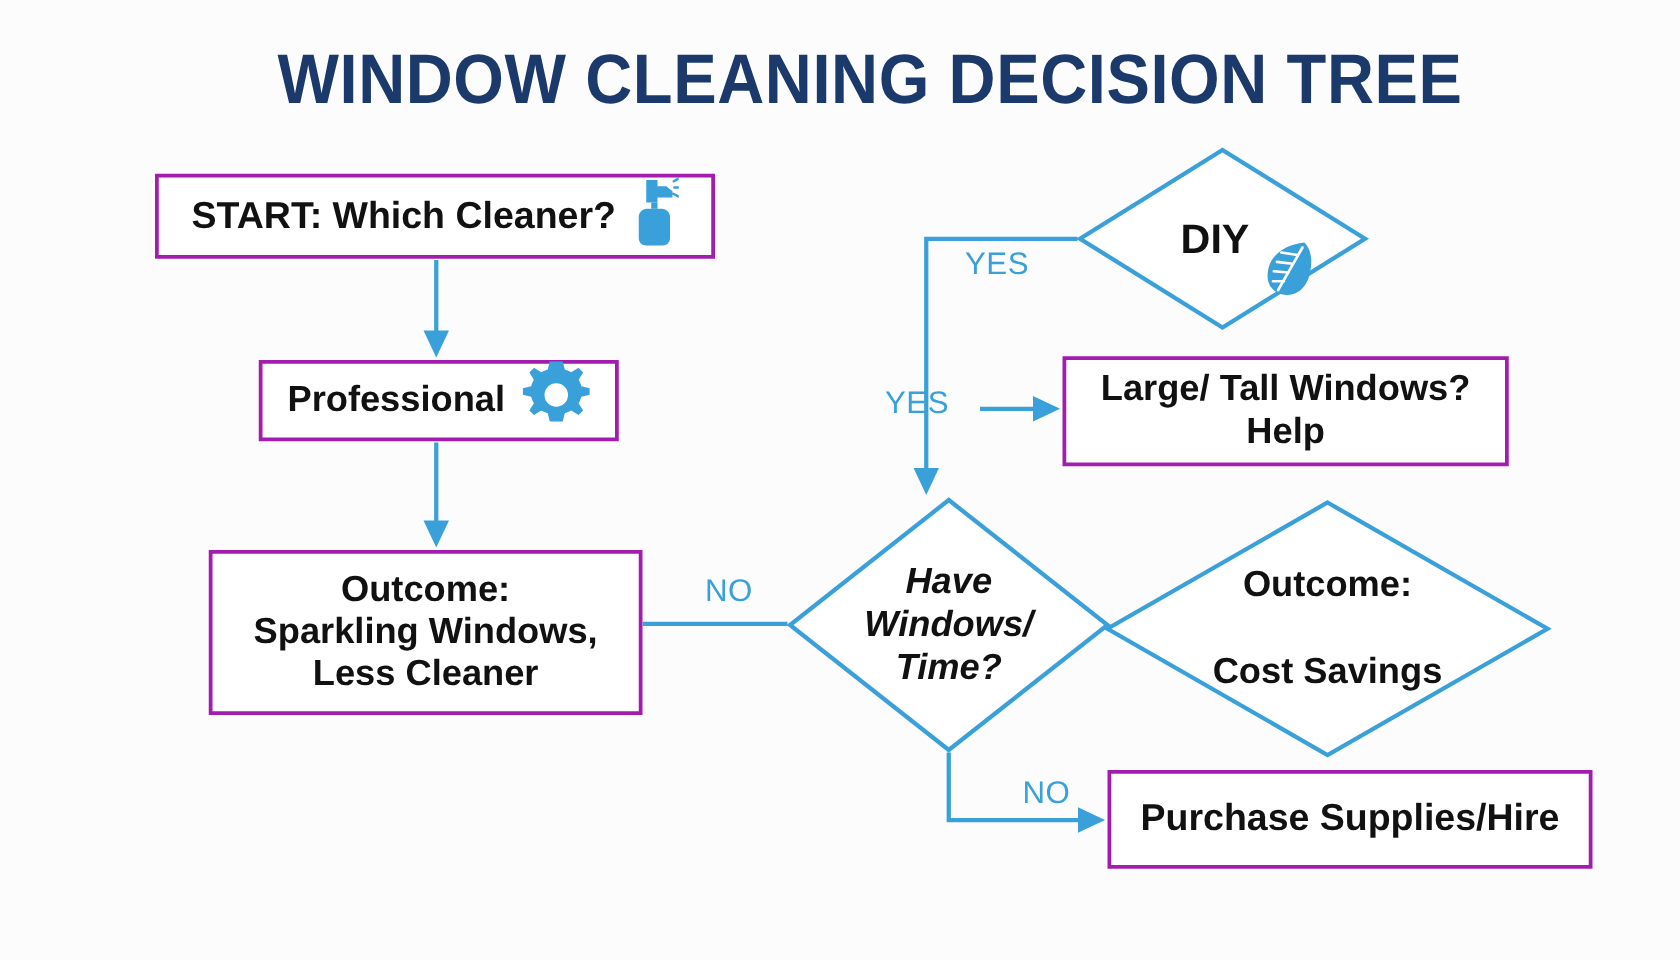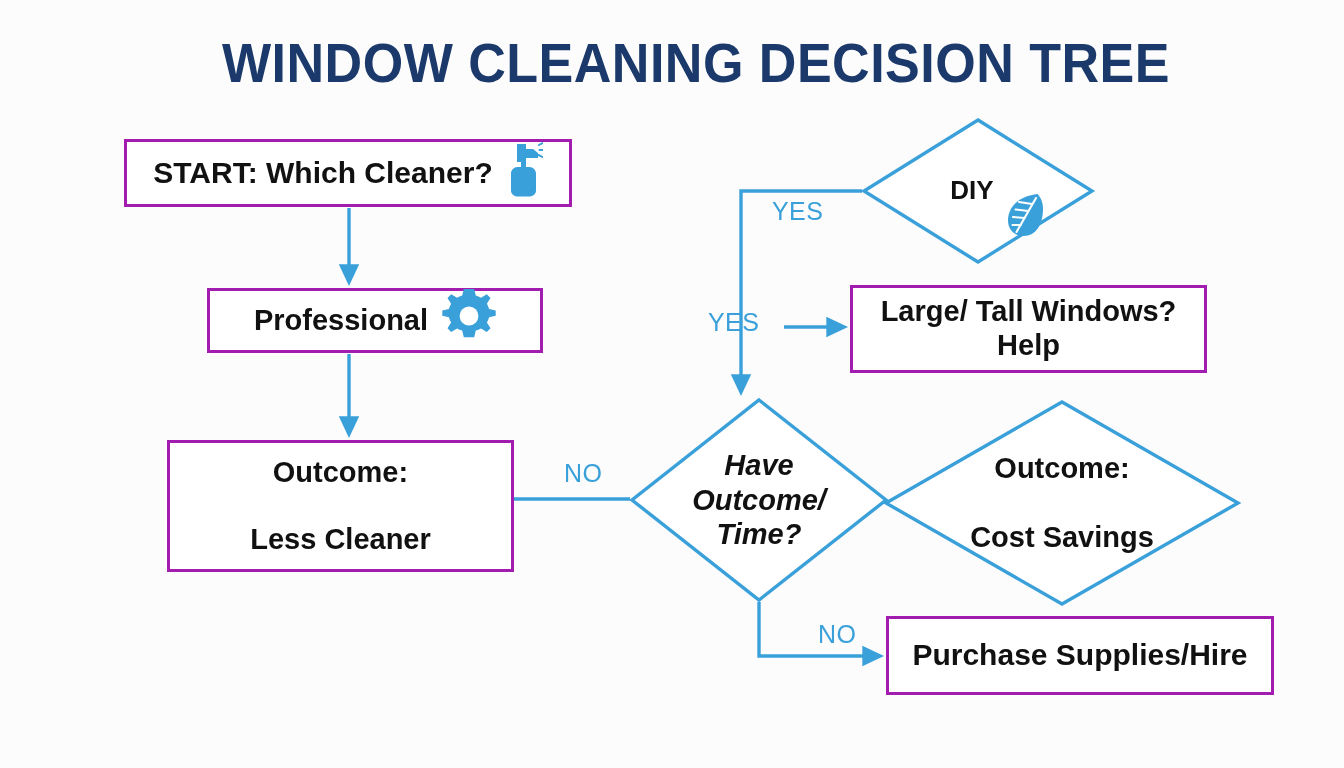--- a/index.html
+++ b/index.html
@@ -101,34 +101,34 @@
   .icon {
     display: inline-block;
     vertical-align: middle;
     line-height: 0;
   }
 
   
   #node-start      { left: 100px; top: 139px;  width: 448px;  height: 68px; }
   #node-start .txt { font-size: 30px; }
 
-  #node-professional      { left: 183px; top: 288px; width: 336px; height: 65px; }
+  #node-professional      { left: 183px; top: 288px; width: 288px; height: 65px; }
   #node-professional .txt { font-size: 29px; }
 
   #node-outcome-pro      { left: 143px; top: 440px; width: 347px; height: 132px; }
   #node-outcome-pro .txt { font-size: 29px; }
 
   #node-large-tall      { left: 826px; top: 285px; width: 357px; height: 88px; }
   #node-large-tall .txt { font-size: 29px; }
 
   #node-purchase      { left: 862px; top: 616px; width: 388px; height: 79px; }
   #node-purchase .txt { font-size: 30px; }
 
   #node-diy        { left: 838px; top: 118px; width: 232px; height: 146px; }
-  #node-diy .diamond-label { font-size: 26px; }
+  #node-diy .diamond-label { font-size: 33px; }
 
   #node-supplies   { left: 606px; top: 398px; width: 258px; height: 204px; font-style: italic; }
   #node-supplies .diamond-label { font-size: 29px; }
 
   #node-outcome-diy { left: 860px; top: 400px; width: 356px; height: 206px; }
   #node-outcome-diy .diamond-label { font-size: 29px; }
 
   
   #lbl-yes-diy      { left: 748px; top: 197px; }
   #lbl-yes-large    { left: 684px; top: 308px; }
@@ -197,21 +197,21 @@
       <svg width="54" height="54" viewBox="0 0 54 54">
         <path fill="#3aa0da" d="M27 0 l5.2 0 1.6 6.6 a21.5 21.5 0 0 1 5.2 2.2 l5.8-3.6 3.7 3.7 -3.6 5.8 a21.5 21.5 0 0 1 2.2 5.2 l6.6 1.6 0 5.2 -6.6 1.6 a21.5 21.5 0 0 1 -2.2 5.2 l3.6 5.8 -3.7 3.7 -5.8-3.6 a21.5 21.5 0 0 1 -5.2 2.2 l-1.6 6.6 -5.2 0 -5.2 0 -1.6-6.6 a21.5 21.5 0 0 1 -5.2 -2.2 l-5.8 3.6 -3.7-3.7 3.6-5.8 a21.5 21.5 0 0 1 -2.2 -5.2 l-6.6-1.6 0-5.2 6.6-1.6 a21.5 21.5 0 0 1 2.2 -5.2 l-3.6-5.8 3.7-3.7 5.8 3.6 a21.5 21.5 0 0 1 5.2 -2.2 l1.6-6.6 z"></path>
         <circle cx="27" cy="27" r="9.4" fill="#ffffff"></circle>
       </svg>
     </span>
   </div>
 
   <div class="node boxnode" id="node-outcome-pro">
     <span class="txt">
       <span>Outcome:</span><br>
-      <br>
+      <span>Sparkling Windows,</span><br>
       <span>Less Cleaner</span>
     </span>
   </div>
 
   <div class="node boxnode" id="node-purchase">
     <span class="txt">Purchase Supplies/Hire</span>
   </div>
 
   <div class="node boxnode" id="node-large-tall">
     <span class="txt">
@@ -241,21 +241,21 @@
     </div>
   </div>
 
   <div class="node diamond-wrap" id="node-supplies">
     <svg width="258" height="204" viewBox="0 0 258 204">
       <polygon points="129,2 256,102 129,202 2,102" fill="#ffffff" stroke="#3aa0da" stroke-width="3.4"></polygon>
     </svg>
     <div class="diamond-label">
       <div>
         <span>Have</span><br>
-        <span>Outcome/</span><br>
+        <span>Windows/</span><br>
         <span>Time?</span>
       </div>
     </div>
   </div>
 
   <div class="node diamond-wrap" id="node-outcome-diy">
     <svg width="356" height="206" viewBox="0 0 356 206">
       <polygon points="178,2 354,103 178,204 2,103" fill="#ffffff" stroke="#3aa0da" stroke-width="3.4"></polygon>
     </svg>
     <div class="diamond-label">

